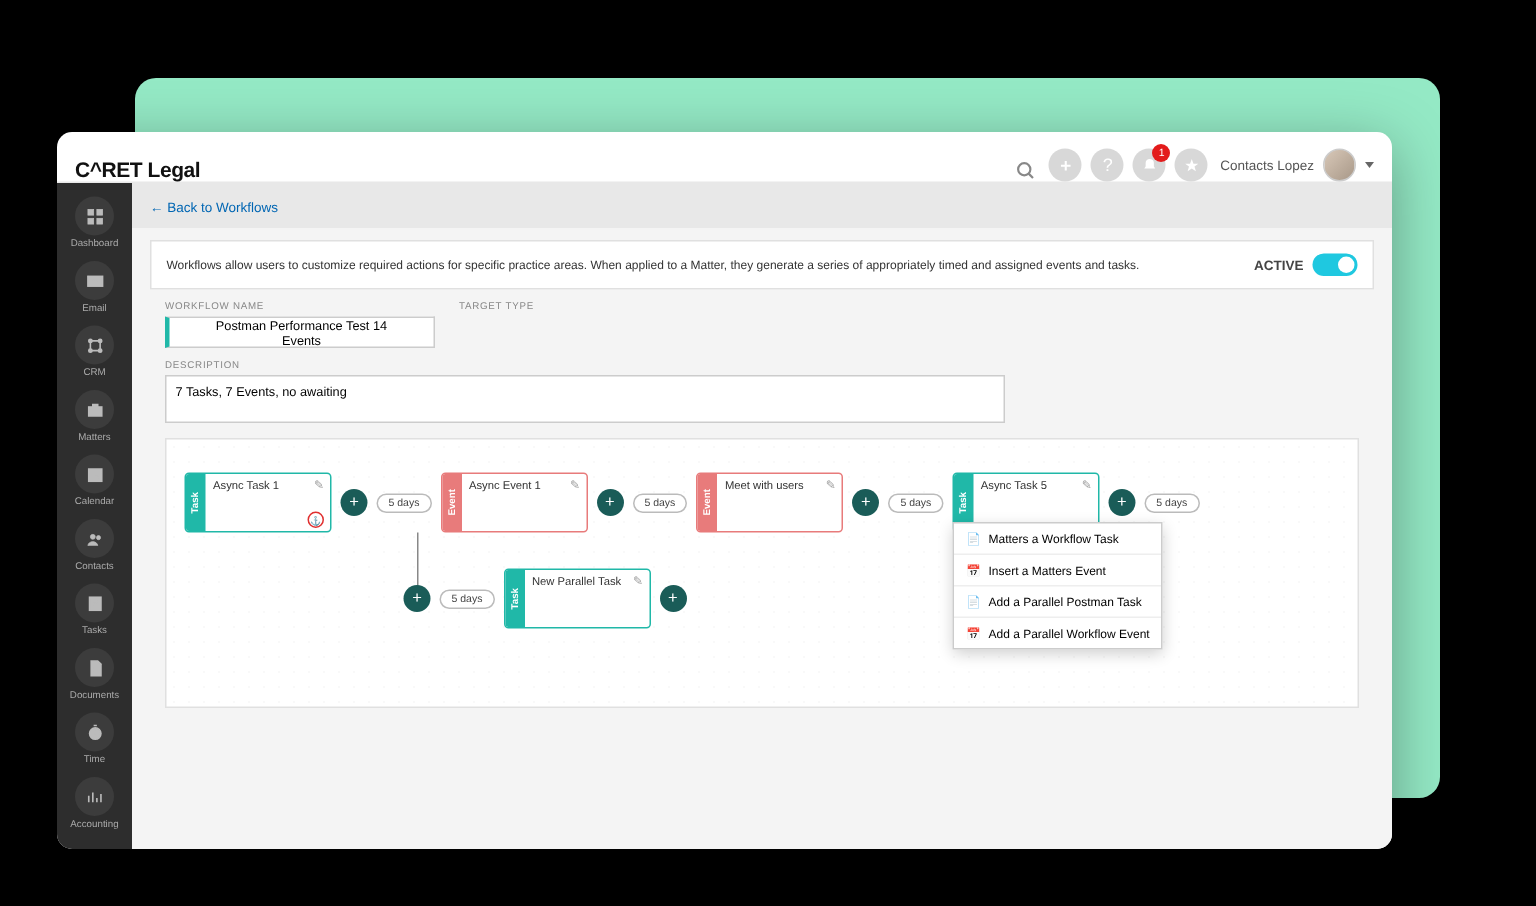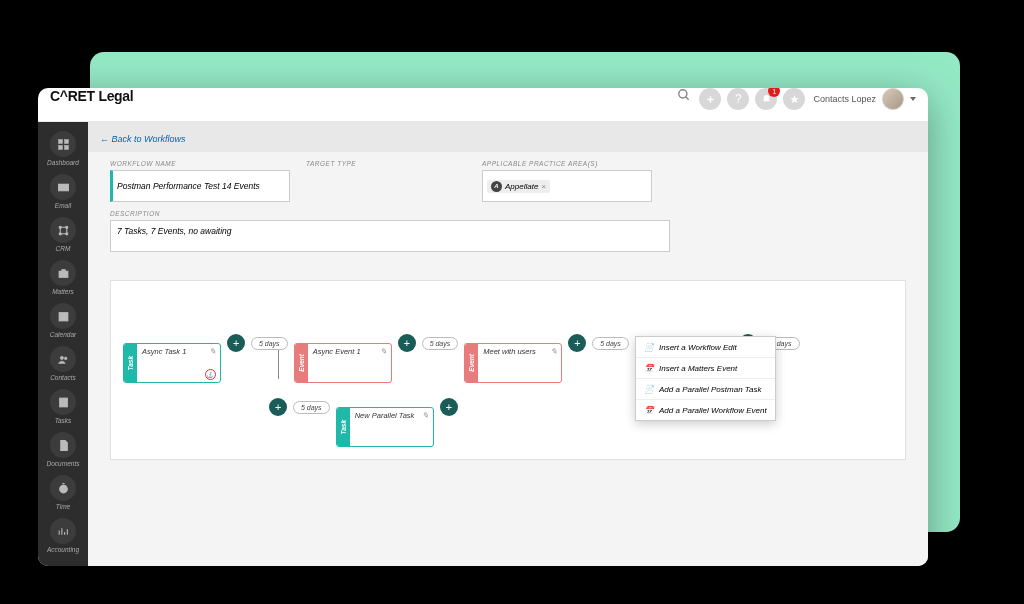--- a/index.html
+++ b/index.html
@@ -1,33 +1,33 @@
 <!DOCTYPE html>
 <html><head>
 <meta charset="utf-8">
 <style>
 * { margin: 0; padding: 0; box-sizing: border-box; font-family: Arial, sans-serif; }
 body { background: #000; width: 1024px; height: 604px; overflow: hidden; position: relative; }
 
 .outer-wrap { position: absolute; top: 52px; left: 90px; width: 870px; height: 480px; background: #94e9c5; border-radius: 14px; }
 .app-window { position: absolute; top: 88px; left: 38px; width: 890px; height: 478px; background: #fff; border-radius: 10px; box-shadow: 0 10px 40px rgba(0,0,0,0.35); overflow: hidden; display: flex; flex-direction: column; }
 
-.topbar { height: 34px; display: flex; align-items: flex-start; padding: 0 12px; border-bottom: 1px solid #e8e8e8; }
+.topbar { height: 34px; display: flex; align-items: flex-end; padding: 0 12px; border-bottom: 1px solid #e8e8e8; }
 .logo { font-size: 14px; font-weight: 600; color: #111; letter-spacing: -0.3px; }
 .topbar-spacer { flex: 1; }
 .top-icons { display: flex; align-items: center; gap: 6px; }
 .icon-circle { width: 22px; height: 22px; border-radius: 50%; background: #d8d8d8; display: flex; align-items: center; justify-content: center; color: #fff; font-size: 12px; position: relative; cursor: pointer; }
 .icon-circle svg { width: 11px; height: 11px; fill: #fff; }
 .badge { position: absolute; top: -3px; right: -3px; width: 12px; height: 12px; border-radius: 50%; background: #e31b1b; color: #fff; font-size: 7px; display: flex; align-items: center; justify-content: center; }
 .user-block { display: flex; align-items: center; gap: 6px; margin-left: 8px; cursor: pointer; }
 .user-name { font-size: 9px; color: #555; }
 .avatar { width: 22px; height: 22px; border-radius: 50%; background: linear-gradient(135deg, #d8c8b8, #a89888); border: 1px solid #ccc; }
 .caret-down { width: 0; height: 0; border-left: 3px solid transparent; border-right: 3px solid transparent; border-top: 4px solid #666; }
 
-.app-body { flex: 1; display: flex; overflow: hidden; font-style: italic; }
+.app-body { flex: 1; display: flex; overflow: hidden; }
 
 .sidebar { width: 50px; background: #2d2d2d; display: flex; flex-direction: column; padding-top: 4px; }
 .side-item { display: flex; flex-direction: column; align-items: center; padding: 5px 0 3px; cursor: pointer; }
 .side-circ { width: 26px; height: 26px; border-radius: 50%; background: #3c3c3c; display: flex; align-items: center; justify-content: center; }
 .side-circ svg { width: 13px; height: 13px; fill: #bbb; stroke: #bbb; }
 .side-label { font-size: 6.5px; color: #aaa; margin-top: 2px; }
 
 .main { flex: 1; display: flex; flex-direction: column; background: #f4f4f4; overflow: hidden; }
 .back-row { padding: 6px 12px; background: #e8e8e8; }
 .back-link { font-size: 9px; color: #0066b3; cursor: pointer; }
@@ -38,37 +38,37 @@
 .desc-box { background: #fff; margin: 8px 12px 0; padding: 8px 10px; border: 1px solid #e0e0e0; display: flex; align-items: center; }
 .desc-text { font-size: 8px; color: #333; flex: 1; }
 .active-block { display: flex; align-items: center; gap: 6px; }
 .active-label { font-size: 9px; font-weight: 700; color: #444; }
 .toggle { width: 30px; height: 15px; border-radius: 8px; background: #1fc8e0; position: relative; cursor: pointer; }
 .toggle::after { content: ""; position: absolute; right: 2px; top: 2px; width: 11px; height: 11px; border-radius: 50%; background: #fff; }
 
 .fields-row { display: flex; gap: 16px; padding: 8px 22px 0; }
 .field { display: flex; flex-direction: column; }
 .field-label { font-size: 6.5px; color: #888; letter-spacing: 0.5px; margin-bottom: 3px; text-transform: uppercase; }
-.field-input { height: 32px; border: 1px solid #ccc; background: #fff; font-size: 8.5px; padding: 0 4px; display: flex; align-items: center; border-left: 3px solid #20b8a8; text-align: center; }
+.field-input { height: 21px; border: 1px solid #ccc; background: #fff; font-size: 8.5px; padding: 0 24px; display: flex; align-items: center; border-left: 3px solid #20b8a8; text-align: center; }
 .field-input.dd { border-left: none; justify-content: space-between; }
 .field-input.dd .dd-caret { font-size: 7px; color: #888; }
 .chip { display: inline-flex; align-items: center; gap: 3px; background: #eee; border-radius: 2px; padding: 1px 4px; font-size: 8px; }
 .chip-a { width: 11px; height: 11px; border-radius: 50%; background: #444; color: #fff; display: flex; align-items: center; justify-content: center; font-size: 6px; font-weight: 700; }
 .chip-x { color: #888; cursor: pointer; }
 
-.desc-field { margin: 8px 22px 18px; }
+.desc-field { margin: 8px 22px 0; }
 .desc-input { width: 560px; height: 32px; border: 1px solid #ccc; background: #fff; font-size: 8.5px; padding: 5px 6px; }
 
 .canvas { margin: 10px 22px; background: #fff; border: 1px solid #e0e0e0; padding: 18px 14px 28px; position: relative; background-image: radial-gradient(#e8e8e8 0.5px, transparent 0.5px); background-size: 10px 10px; min-height: 180px; }
 
 .flow-row { display: flex; align-items: center; gap: 6px; position: absolute; }
 .row1 { top: 22px; left: 12px; }
 .row2 { top: 86px; left: 158px; }
 
-.node { display: flex; width: 98px; height: 40px; border: 1px solid; border-radius: 3px; background: #fff; position: relative; margin-top: 40px; }
+.node { display: flex; width: 98px; height: 40px; border: 1px solid; border-radius: 3px; background: #fff; position: relative; }
 .node.task { border-color: #20b8a8; }
 .node.task .node-tab { background: #20b8a8; }
 .node.event { border-color: #e87b7b; }
 .node.event .node-tab { background: #e87b7b; }
 .node-tab { width: 13px; display: flex; align-items: center; justify-content: center; border-radius: 2px 0 0 2px; }
 .node-tab span { writing-mode: vertical-rl; transform: rotate(180deg); font-size: 6.5px; color: #fff; font-weight: 600; }
 .node-body { flex: 1; padding: 3px 5px; font-size: 7.5px; color: #333; position: relative; }
 .node-edit { position: absolute; top: 3px; right: 4px; font-size: 8px; color: #999; cursor: pointer; }
 .node-anchor { position: absolute; bottom: 2px; right: 4px; width: 11px; height: 11px; border-radius: 50%; border: 1.5px solid #e03030; display: flex; align-items: center; justify-content: center; font-size: 6px; color: #e03030; }
 
@@ -219,39 +219,36 @@
               <path d="M4 18V10M9 18V6M14 18v-5M19 18V8"></path>
             </svg>
           </div>
           <div class="side-label">Accounting</div>
         </div>
     </div>
 
     <div class="main">
       <div class="back-row"><span class="back-link">Back to Workflows</span></div>
 
+      <div class="desc-box">
+        <div class="desc-text">Workflows allow users to customize required actions for specific practice areas. When applied to a Matter, they generate a series of appropriately timed and assigned events and tasks.</div>
+        <div class="active-block">
+          <span class="active-label">ACTIVE</span>
+          <div class="toggle"></div>
+        </div>
+      </div>
 
       <div class="fields-row">
         <div class="field" style="width:180px">
           <div class="field-label">WORKFLOW NAME</div>
           <div class="field-input">Postman Performance Test  14 Events</div>
         </div>
         <div class="field" style="width:160px">
           <div class="field-label">TARGET TYPE</div>
         </div>
-        <div class="field" style="width:170px">
-          <div class="field-label">APPLICABLE PRACTICE AREA(S)</div>
-          <div class="field-input" style="border-left:1px solid #ccc">
-            <span class="chip">
-                <span class="chip-a">A</span>
-                <span>Appellate</span>
-                <span class="chip-x">×</span>
-              </span>
-          </div>
-        </div>
       </div>
 
       <div class="desc-field">
         <div class="field-label">DESCRIPTION</div>
         <div class="desc-input">7 Tasks, 7 Events, no awaiting</div>
       </div>
 
       <div class="canvas">
         <div class="connector-vert"></div>
 
@@ -298,21 +295,21 @@
                 <span>Task</span>
               </div>
             <div class="node-body"><span>New Parallel Task</span><span class="node-edit">✎</span></div>
           </div>
           <div class="plus-btn">+</div>
         </div>
 
         <div class="context-menu">
           <div class="cm-item">
               <span class="cm-icon">📄</span>
-              <span>Insert a Workflow Edit</span>
+              <span>Matters a Workflow Task</span>
             </div>
           <div class="cm-item">
               <span class="cm-icon">📅</span>
               <span>Insert a Matters Event</span>
             </div>
           <div class="cm-item">
               <span class="cm-icon">📄</span>
               <span>Add a Parallel Postman Task</span>
             </div>
           <div class="cm-item">

